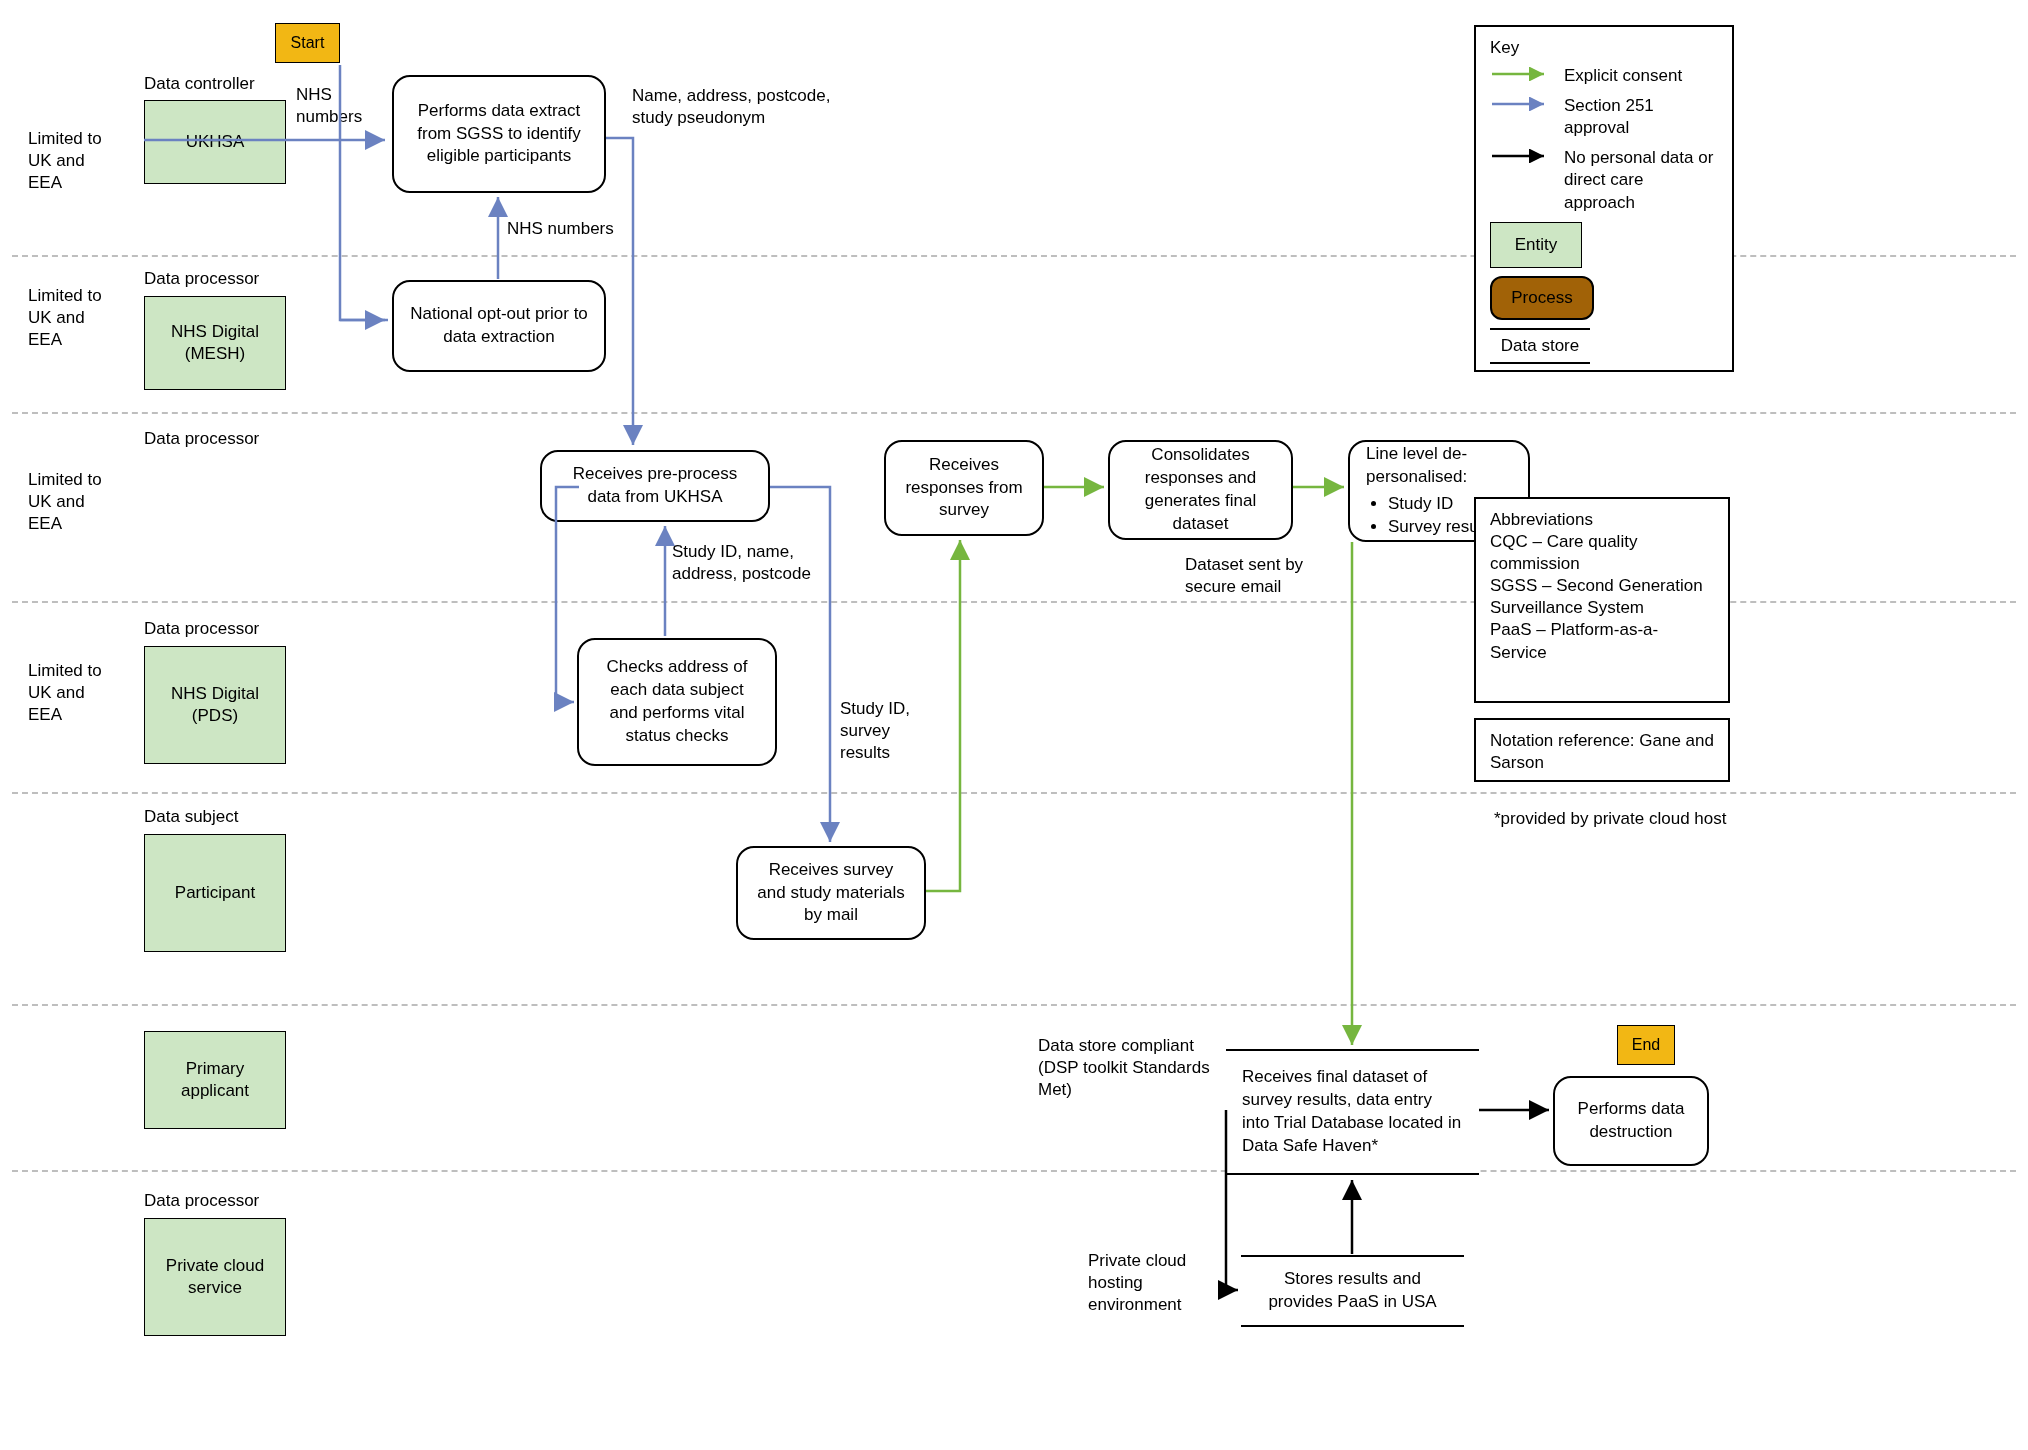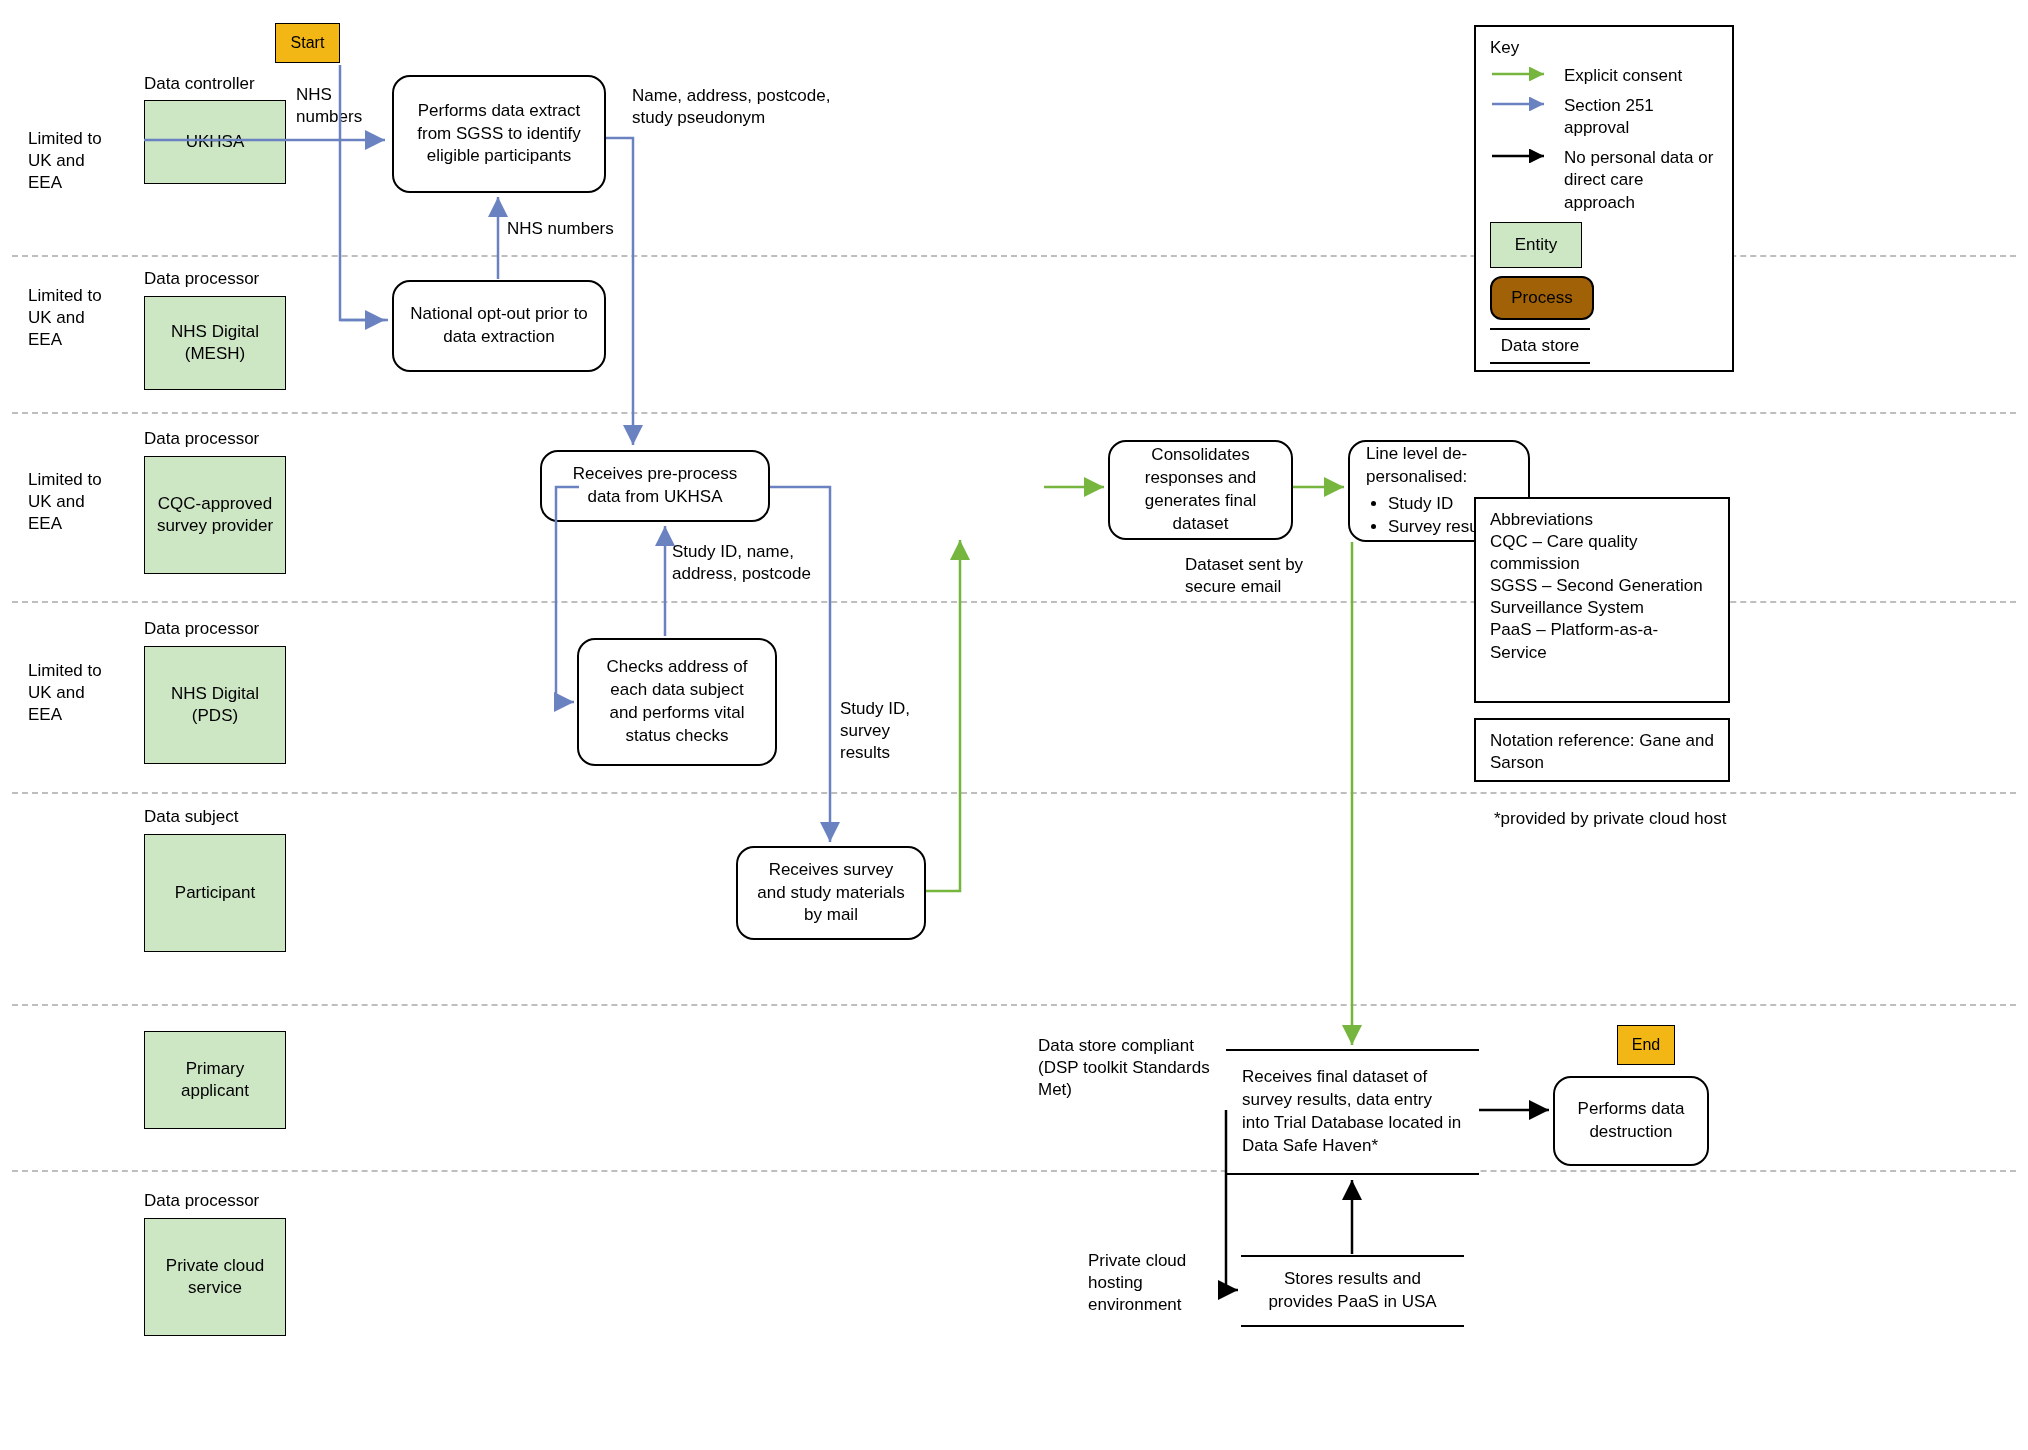--- a/index.html
+++ b/index.html
@@ -47,39 +47,39 @@
   <div class="label" style="left:28px;top:128px;width:80px">Limited to UK and EEA</div>
   <div class="label" style="left:144px;top:73px">Data controller</div>
   <div class="entity" style="left:144px;top:100px;width:142px;height:84px">UKHSA</div>
 
   <div class="label" style="left:28px;top:285px;width:80px">Limited to UK and EEA</div>
   <div class="label" style="left:144px;top:268px">Data processor</div>
   <div class="entity" style="left:144px;top:296px;width:142px;height:94px">NHS Digital (MESH)</div>
 
   <div class="label" style="left:28px;top:469px;width:80px">Limited to UK and EEA</div>
   <div class="label" style="left:144px;top:428px">Data processor</div>
-  <div class="entity" style="left:144px;top:456px;width:142px;height:118px">CQC-approved survey provider</div>
 
   <div class="label" style="left:28px;top:660px;width:80px">Limited to UK and EEA</div>
   <div class="label" style="left:144px;top:618px">Data processor</div>
   <div class="entity" style="left:144px;top:646px;width:142px;height:118px">NHS Digital (PDS)</div>
 
   <div class="label" style="left:144px;top:806px">Data subject</div>
   <div class="entity" style="left:144px;top:834px;width:142px;height:118px">Participant</div>
 
   <div class="entity" style="left:144px;top:1031px;width:142px;height:98px">Primary applicant</div>
 
   <div class="label" style="left:144px;top:1190px">Data processor</div>
   <div class="entity" style="left:144px;top:1218px;width:142px;height:118px">Private cloud service</div>
 
   <div class="process" style="left:392px;top:75px;width:214px;height:118px">Performs data extract from SGSS to identify eligible participants</div>
   <div class="process" style="left:392px;top:280px;width:214px;height:92px">National opt-out prior to data extraction</div>
   <div class="process" style="left:540px;top:450px;width:230px;height:72px">Receives pre-process data from UKHSA</div>
   <div class="process" style="left:577px;top:638px;width:200px;height:128px">Checks address of each data subject and performs vital status checks</div>
   <div class="process" style="left:736px;top:846px;width:190px;height:94px">Receives survey and study materials by mail</div>
+  <div class="process" style="left:884px;top:440px;width:160px;height:96px">Receives responses from survey</div>
   <div class="process" style="left:1108px;top:440px;width:185px;height:100px">Consolidates responses and generates final dataset</div>
   <div class="process" style="left:1348px;top:440px;width:182px;height:102px;text-align:left;justify-content:flex-start">
     <div>
       <span>Line level de-personalised:</span>
       <ul class="bullets">
         <li>Study ID</li>
         <li>Survey results</li>
       </ul>
     </div>
   </div>

